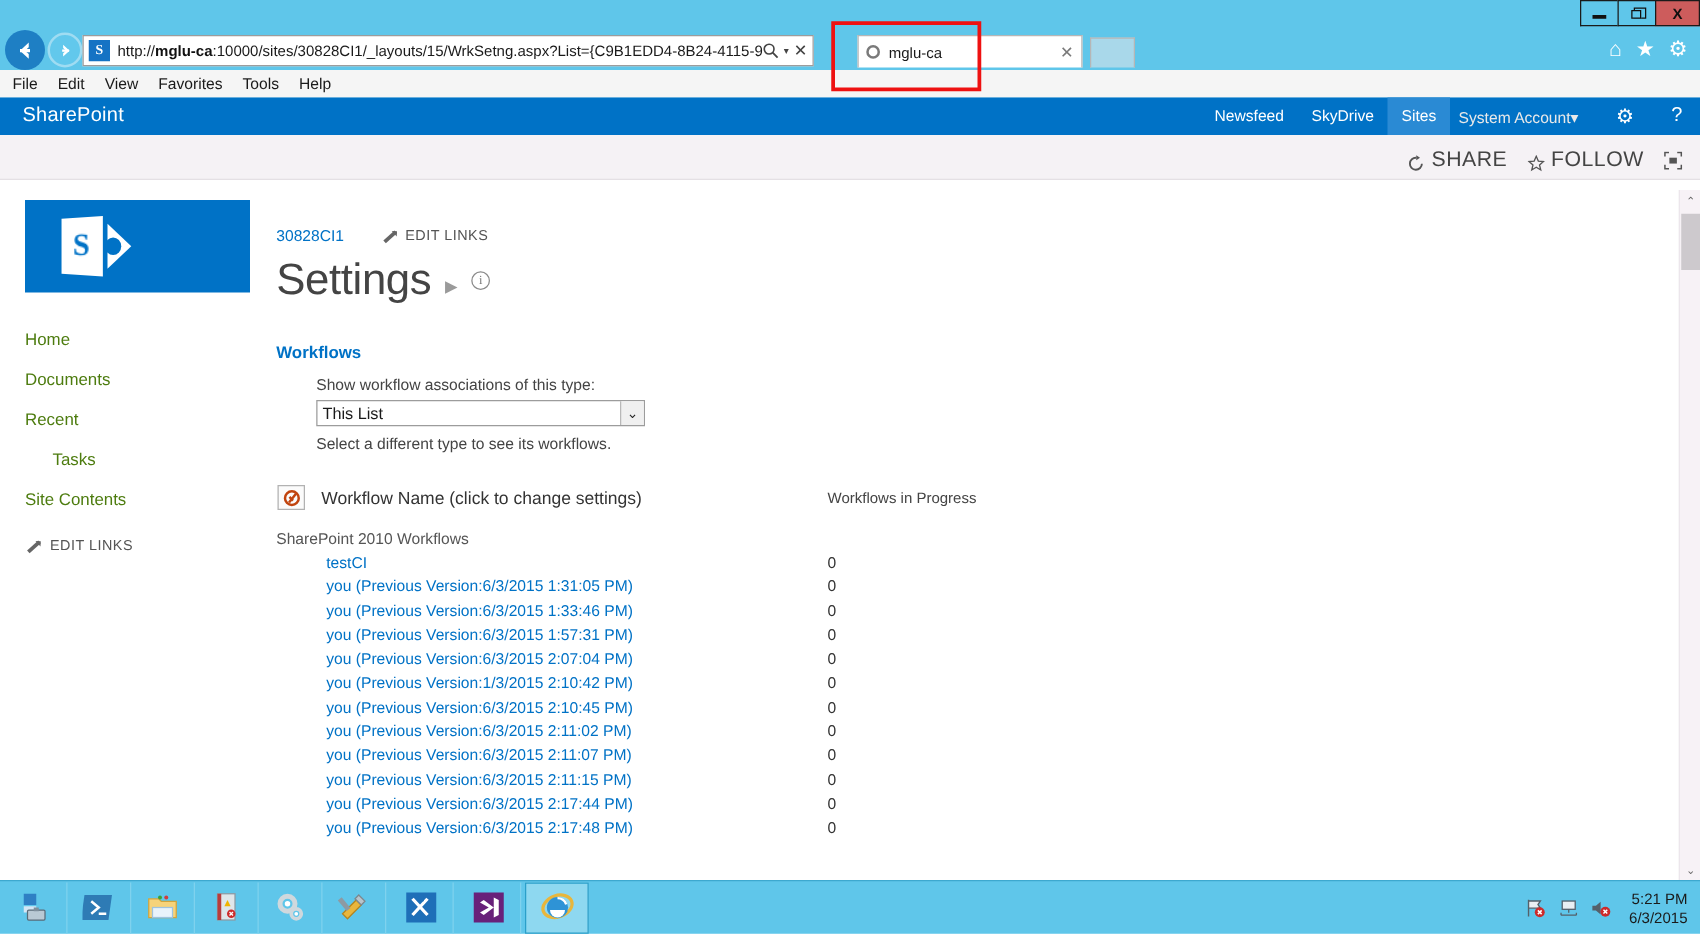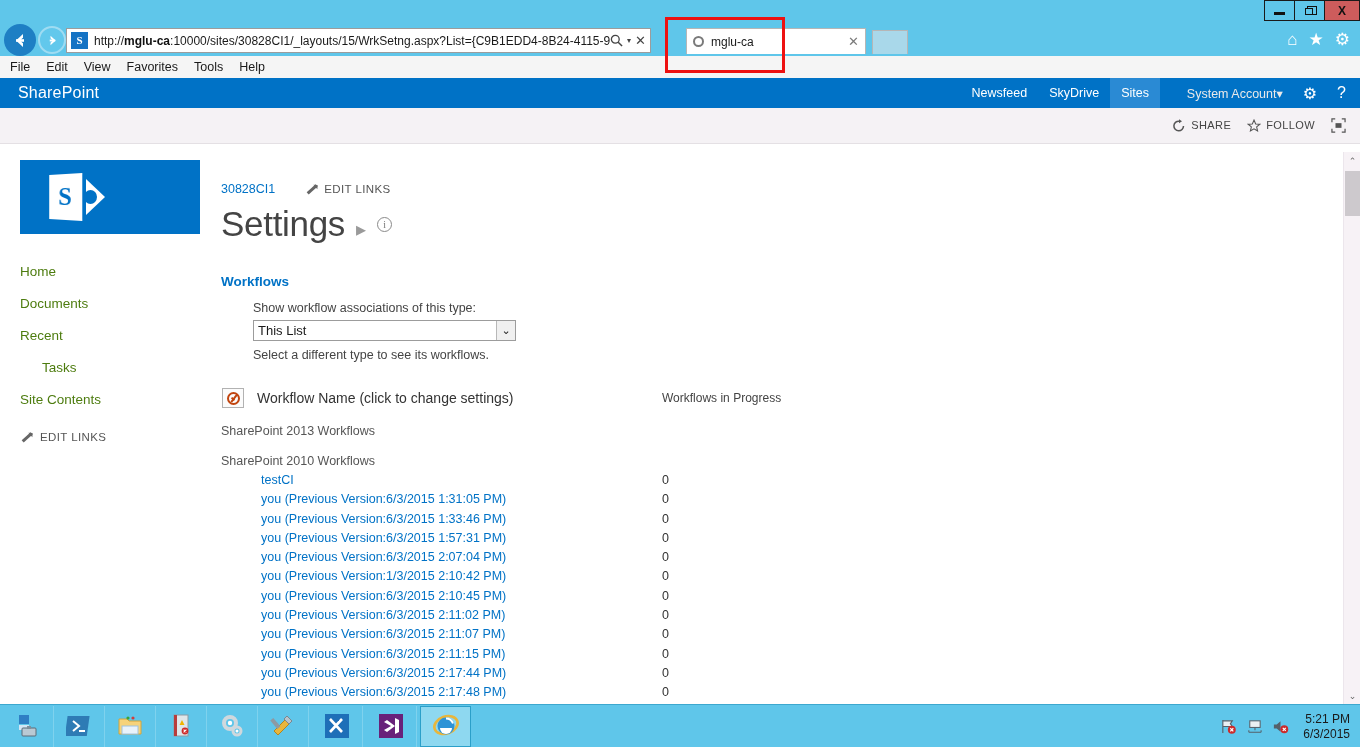--- a/index.html
+++ b/index.html
@@ -106,31 +106,31 @@
     background: #0072c6; display: flex; align-items: center;
   }
   .sp-brand { color: #fff; font-size: 16px; margin-left: 18px; letter-spacing: .2px;}
   .suite-links { position: absolute; right: 200px; top: 0; height: 30px; display: flex; align-items: stretch;}
   .suite-link { color: #fff; font-size: 12.5px; padding: 0 11px; display: flex; align-items: center; position: relative;}
   .suite-link.active { background: #2a8ad4; }
   .suite-link.active:after {
     content:""; position:absolute; left:50%; margin-left:-5px; bottom:-5px;
     border-left:5px solid transparent; border-right:5px solid transparent; border-top:5px solid #2a8ad4;
   }
-  .suite-right { position: absolute; right: 14px; top: 0; height: 30px; display: flex; align-items: center; gap: 20px;}
+  .suite-right { position: absolute; right: 14px; top: 0; height: 30px; display: flex; align-items: center; gap: 30px;}
   .suite-acct { color: #e9e9e9; font-size: 12.5px; }
   .suite-gear, .suite-help { color: #fff; font-size: 16px; }
 
   
   .ribbon-strip {
     position: absolute; left: 0; top: 108px; width: 1360px; height: 36px;
     background: #f5f2f5; border-bottom: 1px solid #e4e0e4;
   }
   .ribbon-actions { position: absolute; right: 14px; top: 118px; display:flex; align-items:center; gap:16px;}
-  .ribbon-action { display:flex; align-items:flex-start; gap:5px; font-size:11px; color:#444; letter-spacing:.4px;}
+  .ribbon-action { display:flex; align-items:flex-end; gap:5px; font-size:17px; color:#444; letter-spacing:.4px;}
 
   
   .page-body { position: absolute; left: 0; top: 144px; width: 1346px; height: 560px; background: #fff; overflow: hidden;}
 
   
   .left-col { position: absolute; left: 20px; top: 16px; width: 182px; }
   .sp-logo {
     width: 180px; height: 74px; background: #0072c6;
     display: flex; align-items: center; padding-left: 28px;
   }
@@ -417,21 +417,20 @@
     </div>
 
     <div class="wf-header">
       <span class="wf-icon">
           <i class="ring"></i>
         </span>
       <span class="wf-header-name">Workflow Name (click to change settings)</span>
       <span class="wf-header-prog">Workflows in Progress</span>
     </div>
 
-    <div class="grp-label">SharePoint 2013 Workflows</div>
     <div class="grp-label">SharePoint 2010 Workflows</div>
 
     <div class="wf-rows">
         <div class="wf-row">
           <a class="nm">testCI</a>
           <span class="ct">0</span>
         </div>
         <div class="wf-row">
           <a class="nm">you (Previous Version:6/3/2015 1:31:05 PM)</a>
           <span class="ct">0</span>

